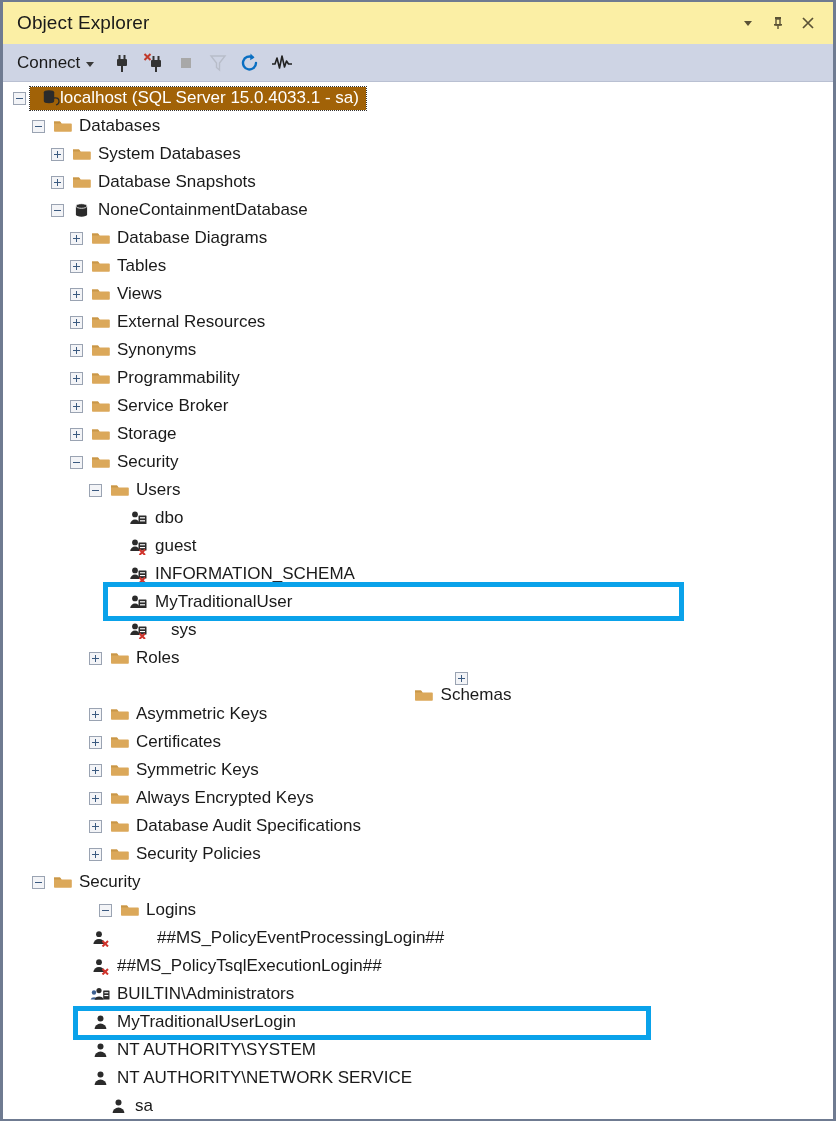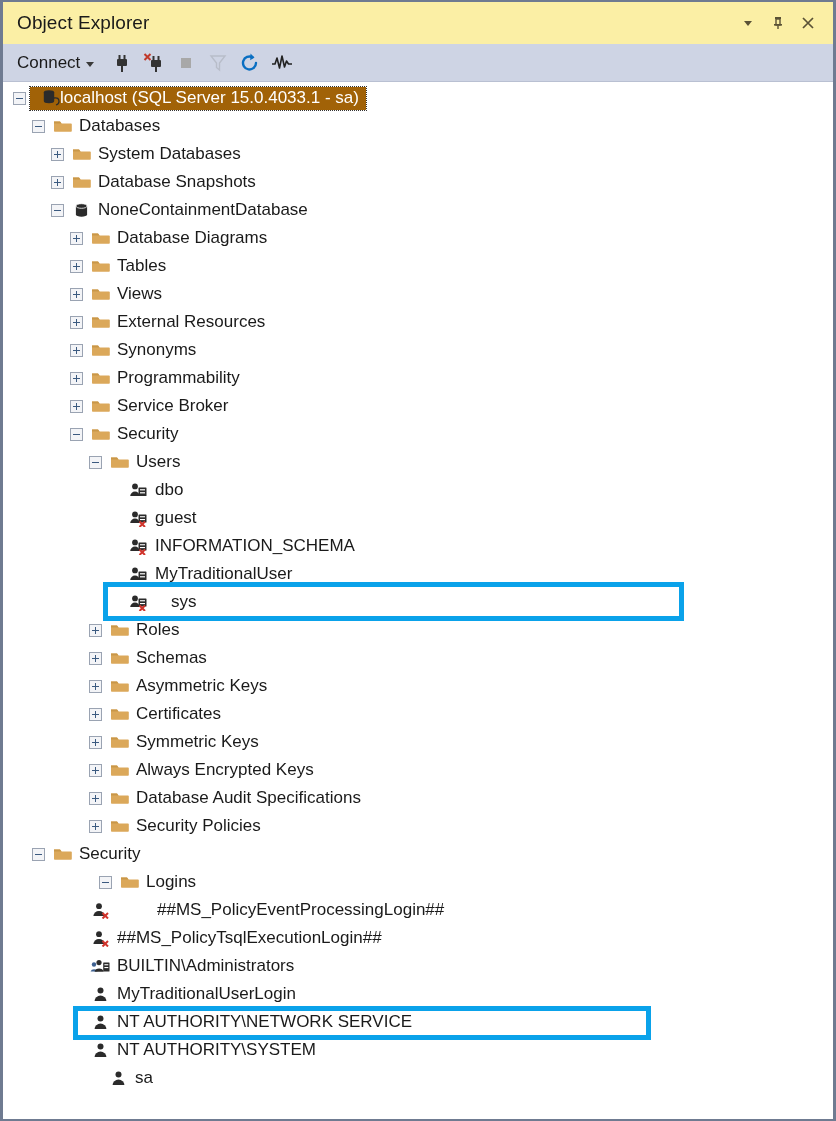--- a/index.html
+++ b/index.html
@@ -387,20 +387,32 @@
           <span class="node-icon">
             <svg width="19" height="16" viewBox="0 0 19 16">
               <path d="M1 3.5 h6 l1.6 2 h9.4 a0.8 0.8 0 0 1 0.8 0.8 v6.6 a0.8 0.8 0 0 1 -0.8 0.8 H1.8 A0.8 0.8 0 0 1 1 12.9 Z" fill="#dba85a"></path>
               <path d="M1 3.5 h6 l1.6 2 H1 Z" fill="#c99748"></path>
             </svg>
           </span>
           <span class="label">Service Broker</span>
         </span>
       </div>
       <div class="row" style="padding-left: 67px;">
+        <span class="expander plus"></span>
+        <span class="sel-wrap" style="display: flex; align-items: center;">
+          <span class="node-icon">
+            <svg width="19" height="16" viewBox="0 0 19 16">
+              <path d="M1 3.5 h6 l1.6 2 h9.4 a0.8 0.8 0 0 1 0.8 0.8 v6.6 a0.8 0.8 0 0 1 -0.8 0.8 H1.8 A0.8 0.8 0 0 1 1 12.9 Z" fill="#dba85a"></path>
+              <path d="M1 3.5 h6 l1.6 2 H1 Z" fill="#c99748"></path>
+            </svg>
+          </span>
+          <span class="label">Storage</span>
+        </span>
+      </div>
+      <div class="row" style="padding-left: 67px;">
         <span class="expander"></span>
         <span class="sel-wrap" style="display: flex; align-items: center;">
           <span class="node-icon">
             <svg width="19" height="16" viewBox="0 0 19 16">
               <path d="M1 3.5 h6 l1.6 2 h9.4 a0.8 0.8 0 0 1 0.8 0.8 v6.6 a0.8 0.8 0 0 1 -0.8 0.8 H1.8 A0.8 0.8 0 0 1 1 12.9 Z" fill="#dba85a"></path>
               <path d="M1 3.5 h6 l1.6 2 H1 Z" fill="#c99748"></path>
             </svg>
           </span>
           <span class="label">Security</span>
         </span>
@@ -500,21 +512,21 @@
         <span class="sel-wrap" style="display: flex; align-items: center;">
           <span class="node-icon">
             <svg width="19" height="16" viewBox="0 0 19 16">
               <path d="M1 3.5 h6 l1.6 2 h9.4 a0.8 0.8 0 0 1 0.8 0.8 v6.6 a0.8 0.8 0 0 1 -0.8 0.8 H1.8 A0.8 0.8 0 0 1 1 12.9 Z" fill="#dba85a"></path>
               <path d="M1 3.5 h6 l1.6 2 H1 Z" fill="#c99748"></path>
             </svg>
           </span>
           <span class="label">Roles</span>
         </span>
       </div>
-      <div class="row" style="padding-left: 86px;">
+      <div class="row" style="padding-left: 86px; flex-direction: column;">
         <span class="expander plus"></span>
         <span class="sel-wrap" style="display: flex; align-items: center;">
           <span class="node-icon">
             <svg width="19" height="16" viewBox="0 0 19 16">
               <path d="M1 3.5 h6 l1.6 2 h9.4 a0.8 0.8 0 0 1 0.8 0.8 v6.6 a0.8 0.8 0 0 1 -0.8 0.8 H1.8 A0.8 0.8 0 0 1 1 12.9 Z" fill="#dba85a"></path>
               <path d="M1 3.5 h6 l1.6 2 H1 Z" fill="#c99748"></path>
             </svg>
           </span>
           <span class="label">Schemas</span>
         </span>
@@ -672,33 +684,33 @@
       </div>
       <div class="row" style="padding-left: 67px;">
         <span class="expander-spacer"></span>
         <span class="sel-wrap" style="display: flex; align-items: center;">
           <span class="node-icon">
             <svg width="19" height="17" viewBox="0 0 19 17">
               <circle cx="9.5" cy="4.6" r="3" fill="#2b2b2b"></circle>
               <path d="M3.6 15 a5.9 5.4 0 0 1 11.8 0 Z" fill="#2b2b2b"></path>
             </svg>
           </span>
-          <span class="label">NT AUTHORITY\NETWORK SERVICE</span>
+          <span class="label">NT AUTHORITY\SYSTEM</span>
         </span>
       </div>
       <div class="row" style="padding-left: 67px;">
         <span class="expander-spacer"></span>
         <span class="sel-wrap" style="display: flex; align-items: center;">
           <span class="node-icon">
             <svg width="19" height="17" viewBox="0 0 19 17">
               <circle cx="9.5" cy="4.6" r="3" fill="#2b2b2b"></circle>
               <path d="M3.6 15 a5.9 5.4 0 0 1 11.8 0 Z" fill="#2b2b2b"></path>
             </svg>
           </span>
-          <span class="label">NT AUTHORITY\SYSTEM</span>
+          <span class="label">NT AUTHORITY\NETWORK SERVICE</span>
         </span>
       </div>
       <div class="row" style="padding-left: 85px;">
         <span class="expander-spacer"></span>
         <span class="sel-wrap" style="display: flex; align-items: center;">
           <span class="node-icon">
             <svg width="19" height="17" viewBox="0 0 19 17">
               <circle cx="9.5" cy="4.6" r="3" fill="#2b2b2b"></circle>
               <path d="M3.6 15 a5.9 5.4 0 0 1 11.8 0 Z" fill="#2b2b2b"></path>
             </svg>

